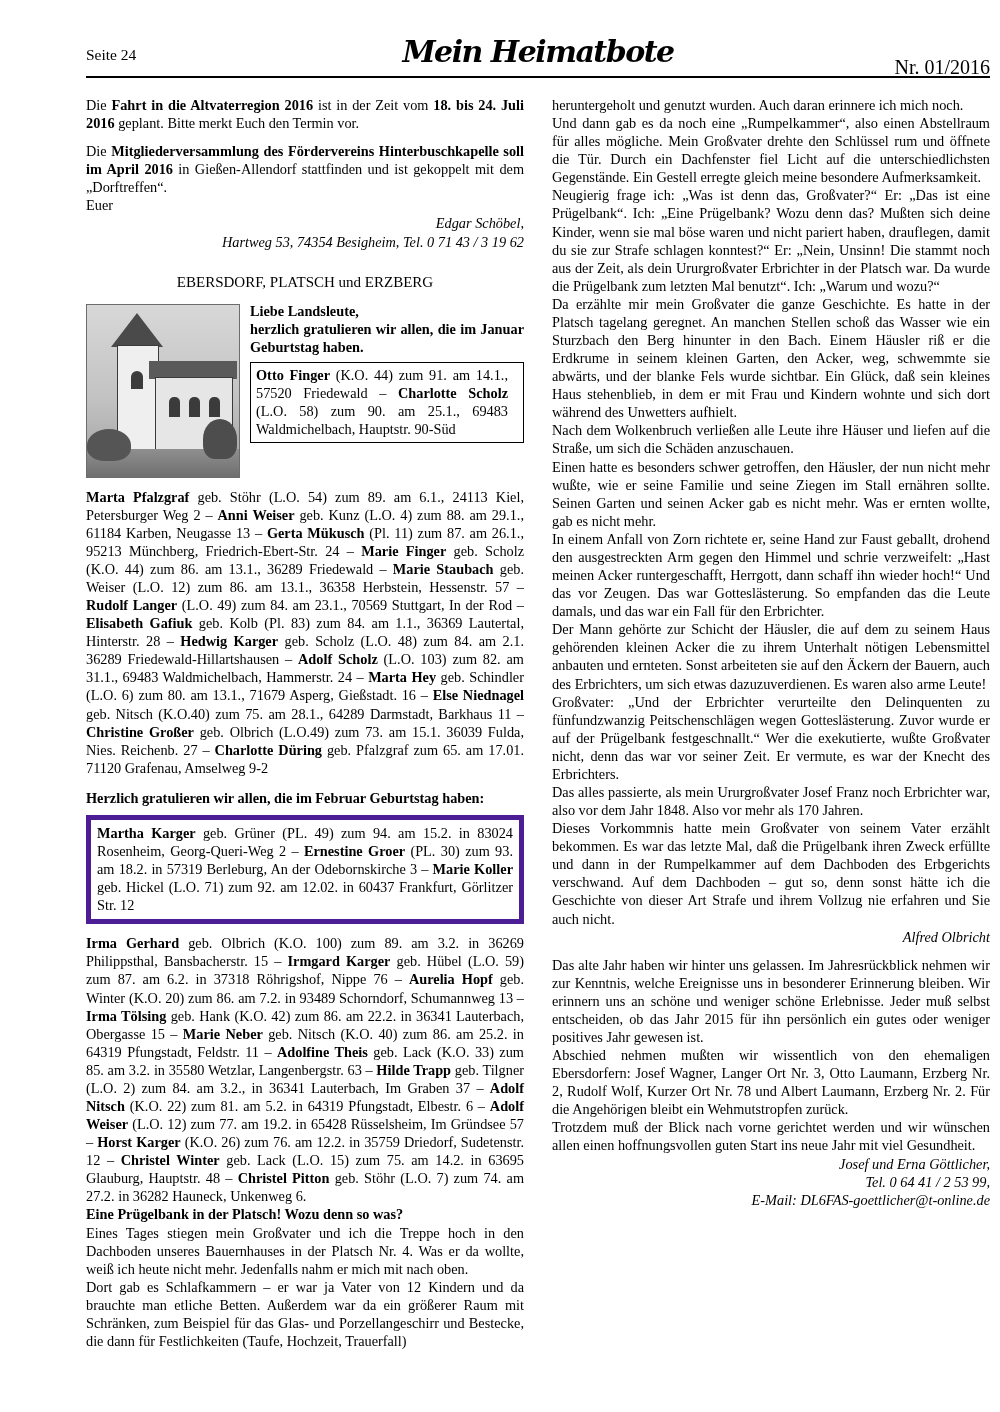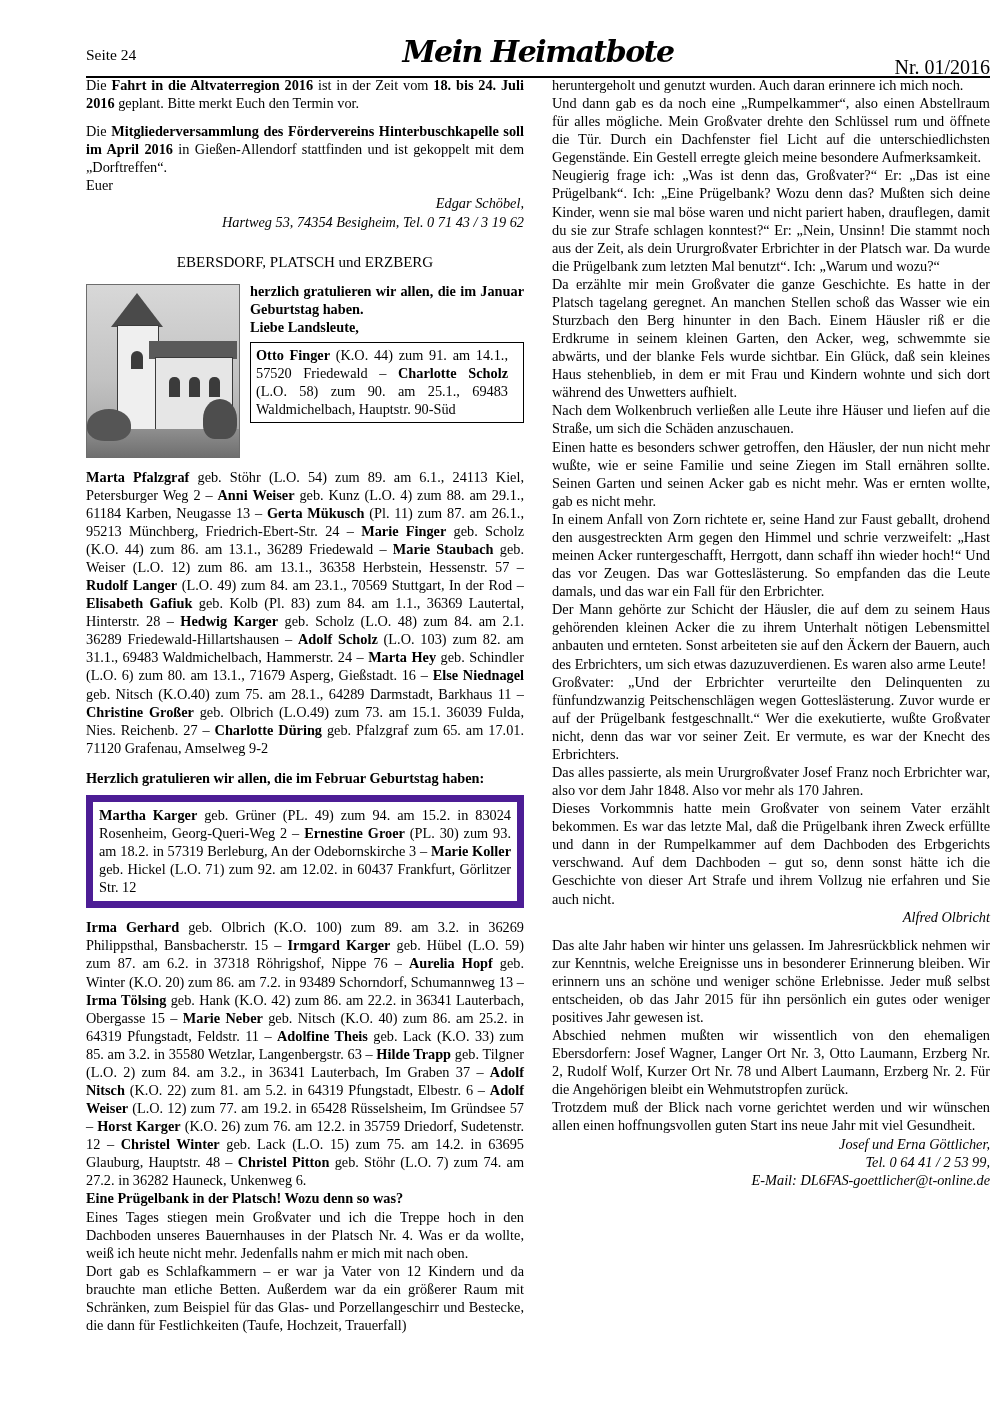--- a/index.html
+++ b/index.html
@@ -56,21 +56,21 @@
     position: absolute;
     left: 48px;
     top: 76px;
     width: 904px;
     height: 2px;
     background: #000;
   }
   
   .col {
     position: absolute;
-    top: 76px;
+    top: 96px;
     width: 438px;
     font-size: 14.3px;
     line-height: 1.265;
     text-align: justify;
     hyphens: auto;
   }
   .col-left { left: 48px; }
   .col-right { left: 514px; }
 
   p {
@@ -147,21 +147,21 @@
     position:absolute; left:0; bottom:16px; width: 44px; height: 32px;
     background: #555; border-radius: 50% 50% 40% 40%;
   }
   .photo .bush2 {
     position:absolute; right:2px; bottom:18px; width: 34px; height: 40px;
     background: #4d4d4d; border-radius: 50% 50% 35% 35%;
   }
   .intro-bold { font-weight: bold; }
 
   .boxed {
-    border: 7px solid #4c1d95;
+    border: 5px solid #4c1d95;
     padding: 4px 6px 5px 6px;
     margin-top: 8px;
   }
   .boxed-inline {
     border: 1px solid #000;
     padding: 3px 15px 4px 5px;
     margin-top: 6px;
     overflow: hidden;
   }
   .clear { clear: both; }
@@ -226,22 +226,22 @@
         <div class="win1"></div>
         <div class="roofN"></div>
         <div class="nave"></div>
         <div class="win2"></div>
         <div class="win3"></div>
         <div class="win4"></div>
         <div class="ground"></div>
         <div class="bush"></div>
         <div class="bush2"></div>
       </div>
+      <p class="intro-bold">Liebe Landsleute,</p>
       <p class="intro-bold">herzlich gratulieren wir allen, die im Januar Geburtstag haben.</p>
-      <p class="intro-bold">Liebe Landsleute,</p>
       <div class="boxed-inline"><b>Otto Finger</b> (K.O. 44) zum 91. am 14.1., 57520 Friedewald – <b>Charlotte Scholz</b> (L.O. 58) zum 90. am 25.1., 69483 Waldmichelbach, Hauptstr. 90-Süd</div>
     </div>
     <div class="clear"></div>
 
     <p style="margin-top:6px"><b>Marta Pfalzgraf</b> geb. Stöhr (L.O. 54) zum 89. am 6.1., 24113 Kiel, Petersburger Weg 2 – <b>Anni Weiser</b> geb. Kunz (L.O. 4) zum 88. am 29.1., 61184 Karben, Neugasse 13 – <b>Gerta Mükusch</b> (Pl. 11) zum 87. am 26.1., 95213 Münchberg, Friedrich-Ebert-Str. 24 – <b>Marie Finger</b> geb. Scholz (K.O. 44) zum 86. am 13.1., 36289 Friedewald – <b>Marie Staubach</b> geb. Weiser (L.O. 12) zum 86. am 13.1., 36358 Herbstein, Hessenstr. 57 – <b>Rudolf Langer</b> (L.O. 49) zum 84. am 23.1., 70569 Stuttgart, In der Rod – <b>Elisabeth Gafiuk</b> geb. Kolb (Pl. 83) zum 84. am 1.1., 36369 Lautertal, Hinterstr. 28 – <b>Hedwig Karger</b> geb. Scholz (L.O. 48) zum 84. am 2.1. 36289 Friedewald-Hillartshausen – <b>Adolf Scholz</b> (L.O. 103) zum 82. am 31.1., 69483 Waldmichelbach, Hammerstr. 24 – <b>Marta Hey</b> geb. Schindler (L.O. 6) zum 80. am 13.1., 71679 Asperg, Gießstadt. 16 – <b>Else Niednagel</b> geb. Nitsch (K.O.40) zum 75. am 28.1., 64289 Darmstadt, Barkhaus 11 – <b>Christine Großer</b> geb. Olbrich (L.O.49) zum 73. am 15.1. 36039 Fulda, Nies. Reichenb. 27 – <b>Charlotte Düring</b> geb. Pfalzgraf zum 65. am 17.01. 71120 Grafenau, Amselweg 9-2</p>
 
     <p class="subhead">Herzlich gratulieren wir allen, die im Februar Geburtstag haben:</p>
 
     <div class="boxed"><b>Martha Karger</b> geb. Grüner (PL. 49) zum 94. am 15.2. in 83024 Rosenheim, Georg-Queri-Weg 2 – <b>Ernestine Groer</b> (PL. 30) zum 93. am 18.2. in 57319 Berleburg, An der Odebornskirche 3 – <b>Marie Koller</b> geb. Hickel (L.O. 71) zum 92. am 12.02. in 60437 Frankfurt, Görlitzer Str. 12</div>
 

